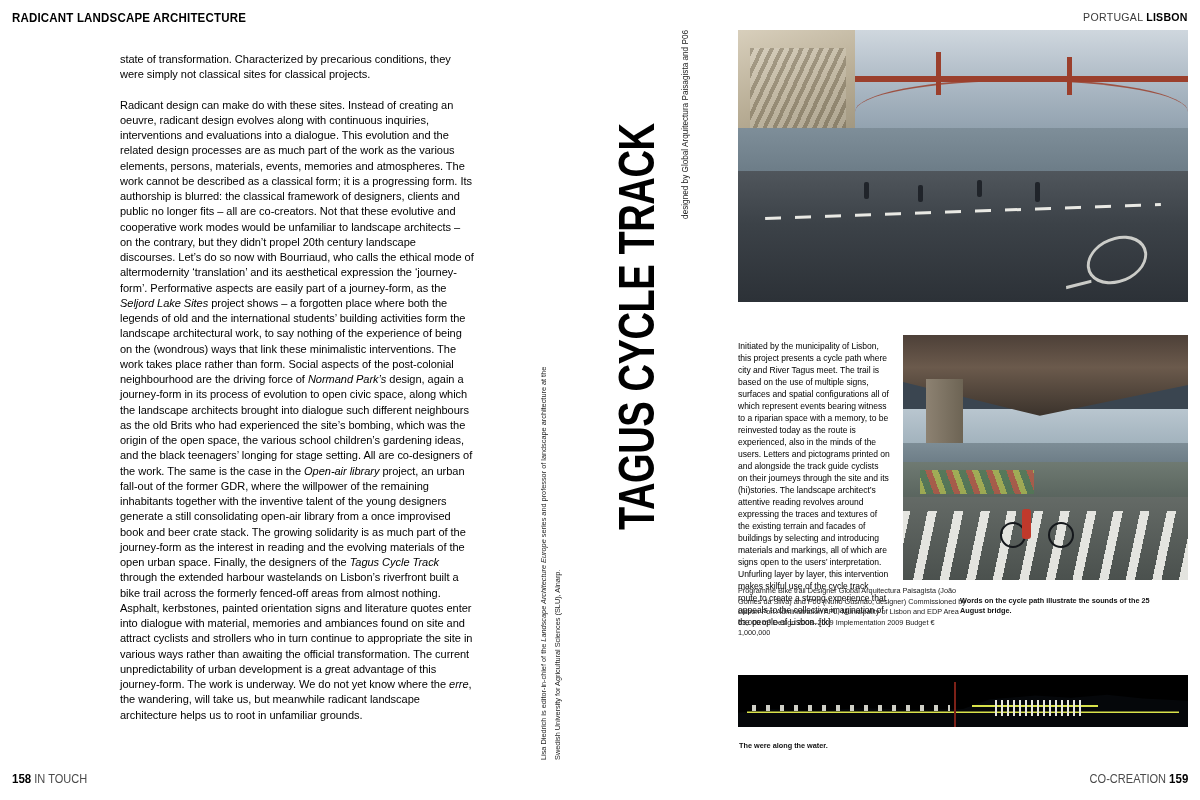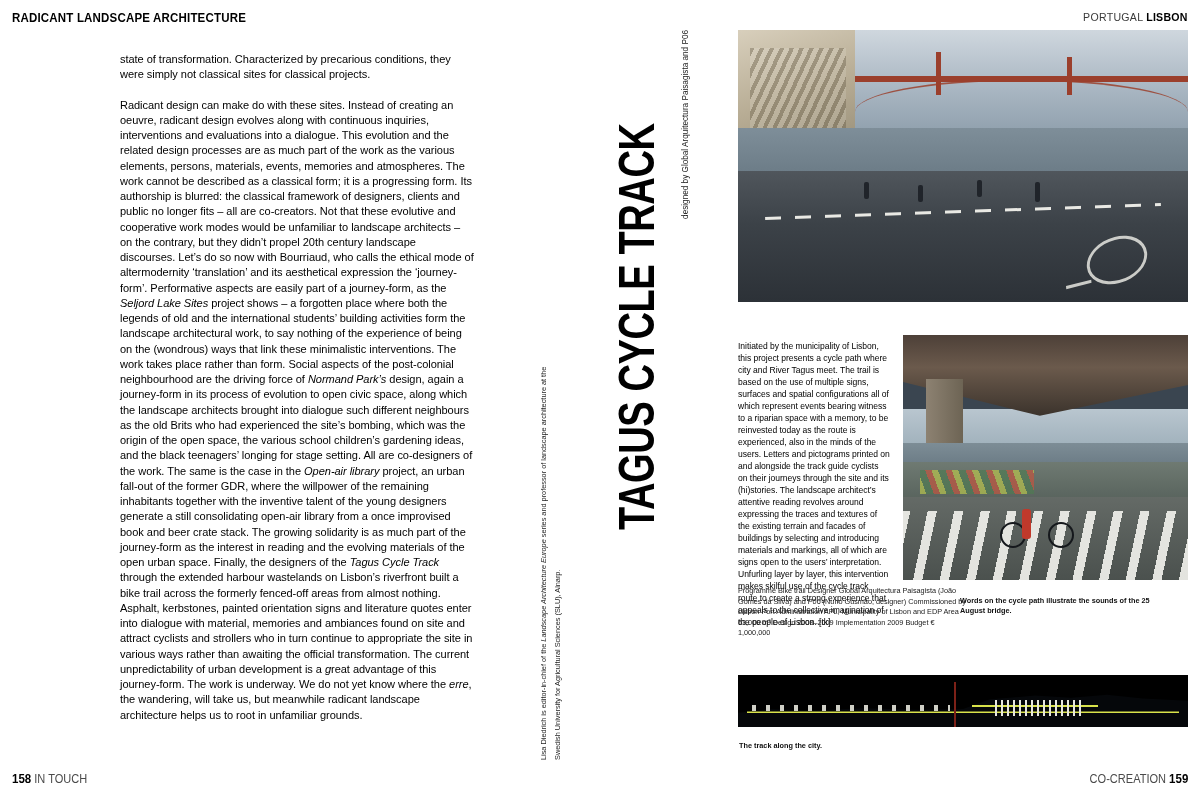--- a/index.html
+++ b/index.html
@@ -237,18 +237,18 @@
   <div class="cap" id="cap-bridge"><b>Words on the cycle path illustrate the sounds of the 25 August bridge.</b></div>
 
   <div class="photo" id="photo-pano">
     <div class="pano-mass"></div>
     <div class="pano-line"></div>
     <div class="pano-line2"></div>
     <div class="pano-blocks"></div>
     <div class="pano-dots"></div>
     <div class="pano-redline"></div>
   </div>
-  <div class="cap" id="cap-pano"><b>The track along the city.</b></div>
+  <div class="cap" id="cap-pano"><b>The were along the water.</b></div>
 
   <div class="folio-left"><b>158</b><span> IN TOUCH</span></div>
   <div class="folio-right"><span>CO-CREATION </span><b>159</b></div>
 
 </div>
 
 </body></html>

